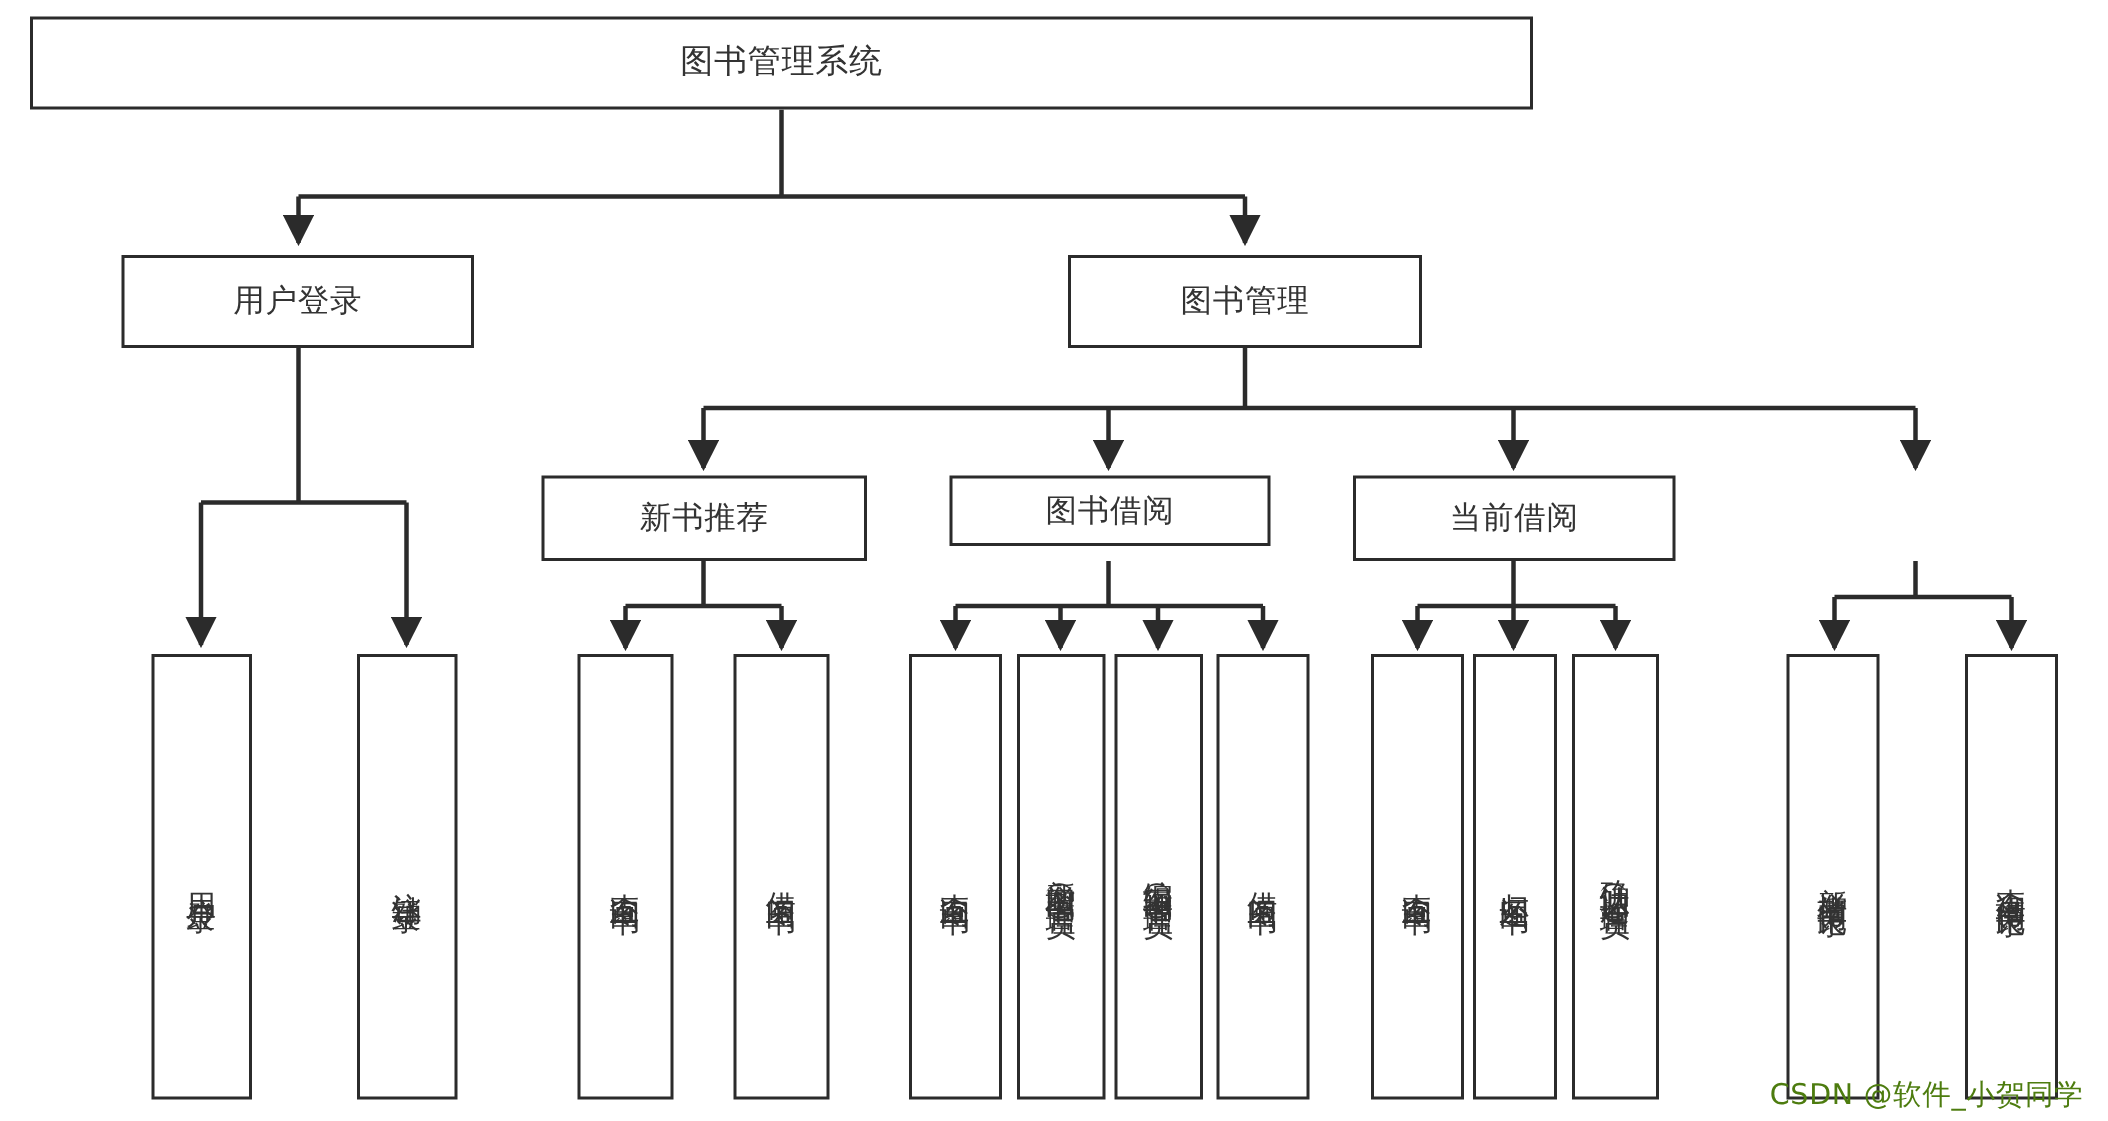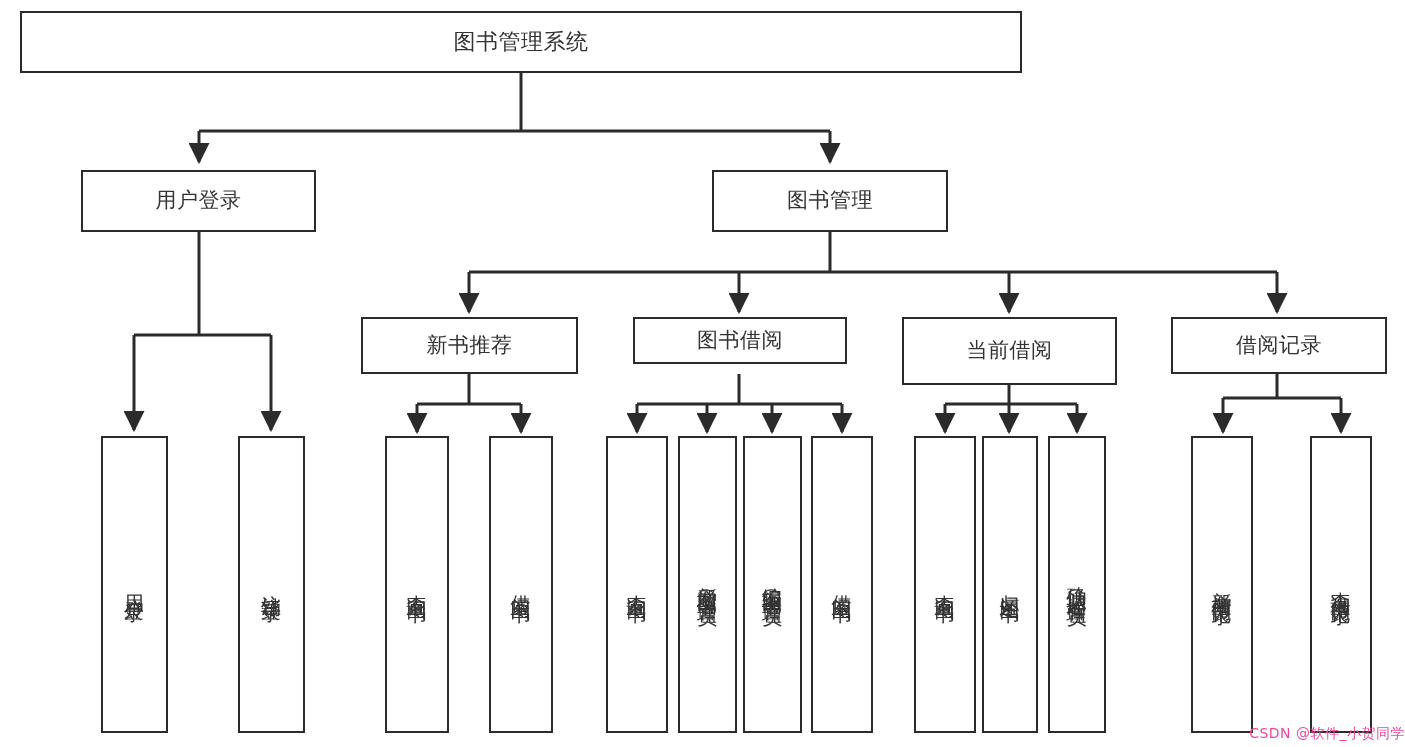--- a/index.html
+++ b/index.html
@@ -54,24 +54,24 @@
   .vtext {
     writing-mode: vertical-rl;
     text-orientation: upright;
     letter-spacing: 3px;
     line-height: 1.0;
     white-space: nowrap;
     color: #333333;
   }
   .watermark {
     position: absolute;
-    right: 0;
+    right: 16px;
     bottom: 4px;
-    font-size: 14px;
-    color: #ec4899;
+    font-size: 19px;
+    color: #4d7c0f;
     letter-spacing: 0.5px;
     white-space: nowrap;
     font-family: "DejaVu Sans", "Liberation Sans", sans-serif;
   }
 </style>
 </head>
 <body>
 
 <div id="canvas">
 
@@ -138,27 +138,24 @@
   </div>
 
   <div class="node node-h" style="left:361px; top:317px; width:217px; height:57px;text-align:center;">
     <span>新书推荐</span>
   </div>
 
   <div class="node node-h" style="left:633px; top:317px; width:214px; height:47px;">
     <span>图书借阅</span>
   </div>
 
-  <div class="node node-h" style="left:902px; top:317px; width:215px; height:68px;">
+  <div class="node node-h" style="left:902px; top:317px; width:215px; height:57px;">
     <span>当前借阅</span>
   </div>
 
-  <div class="node node-h" style="left:1171px; top:317px; width:216px; height:57px;">
-    <span>借阅记录</span>
-  </div>
 
   <div class="node node-v" style="left:101px; top:436px; width:67px; height:297px;">
     <span class="vtext">用户登录</span>
   </div>
 
   <div class="node node-v" style="left:238px; top:436px; width:67px; height:297px;">
     <span class="vtext">注销登录</span>
   </div>
 
   <div class="node node-v" style="left:385px; top:436px; width:64px; height:297px;">

